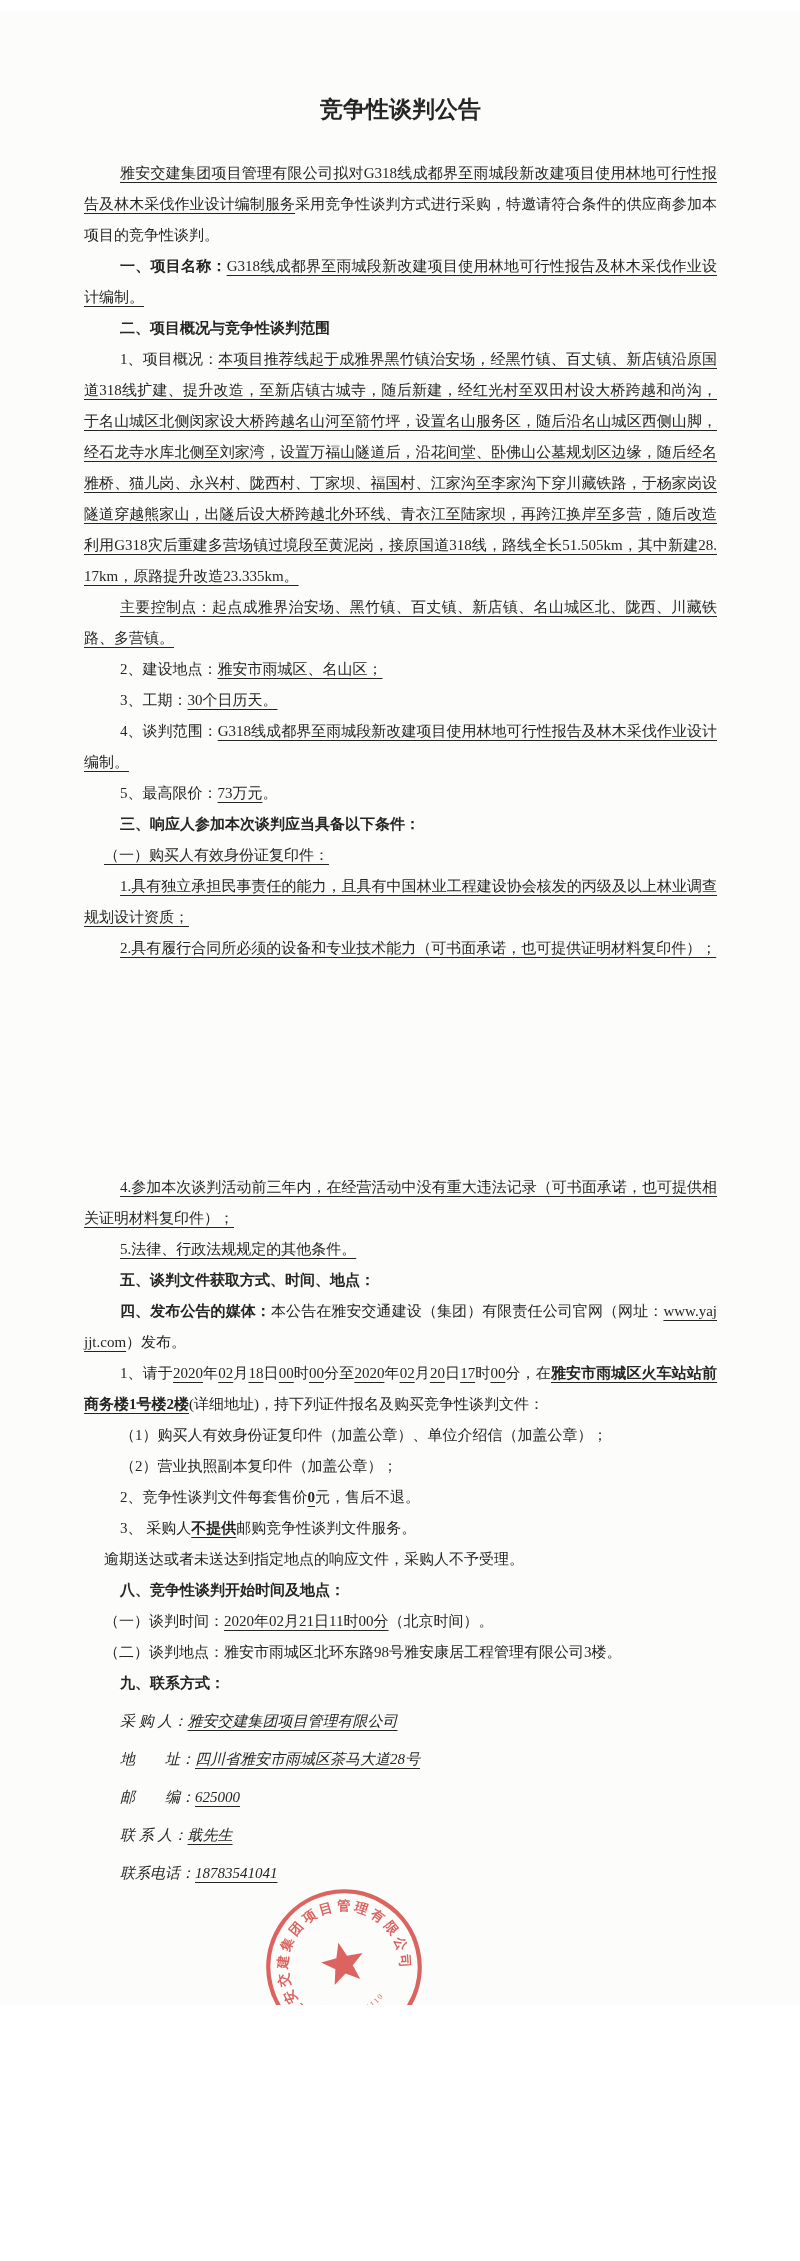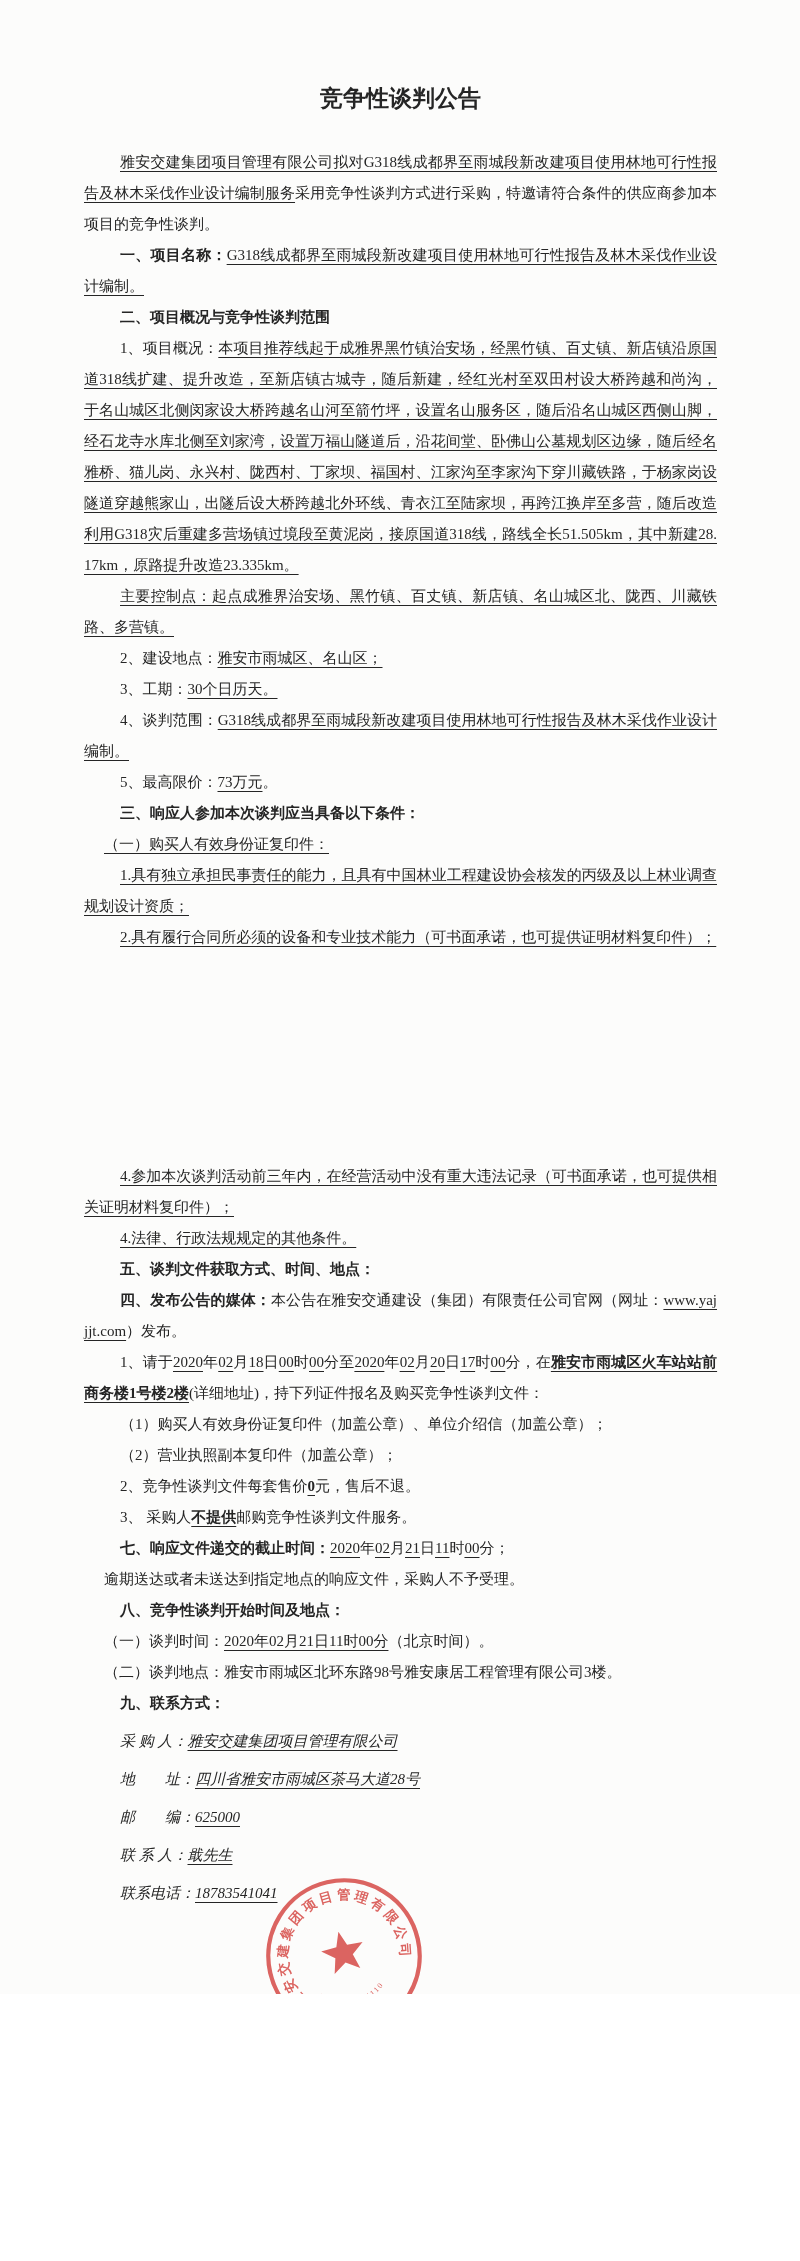--- a/index.html
+++ b/index.html
@@ -1,20 +1,20 @@
 <!DOCTYPE html>
 <html lang="zh"><head>
 <meta charset="utf-8">
 <style>
   html,body{margin:0;padding:0;background:#ffffff;}
   .page{
     position:relative;
     width:800px;
     height:1994px;
-    margin:0 auto;
+    margin:11px auto;
     background:#fcfcfb;
     color:#252525;
     font-family:"Liberation Serif","DejaVu Serif",serif;
     overflow:hidden;
   }
   .doc{padding:84px 83px 0 84px;}
   .doc-title{
     text-align:center;
     font-size:23px;
     font-weight:bold;
@@ -69,29 +69,28 @@
         <p class="para ind"><span class="seg">2、建设地点：</span><span class="seg u">雅安市雨城区、名山区；</span></p>
         <p class="para ind"><span class="seg">3、工期：</span><span class="seg u">30个日历天。</span></p>
         <p class="para ind"><span class="seg">4、谈判范围：</span><span class="seg u">G318线成都界至雨城段新改建项目使用林地可行性报告及林木采伐作业设计编制。</span></p>
         <p class="para ind"><span class="seg">5、最高限价：</span><span class="seg u">73万元</span><span class="seg">。</span></p>
         <p class="para ind"><span class="seg b">三、响应人参加本次谈判应当具备以下条件：</span></p>
         <p class="para ind-sm"><span class="seg u">（一）购买人有效身份证复印件：</span></p>
         <p class="para ind"><span class="seg u">1.具有独立承担民事责任的能力，且具有中国林业工程建设协会核发的丙级及以上林业调查规划设计资质；</span></p>
         <p class="para ind"><span class="seg u">2.具有履行合同所必须的设备和专业技术能力（可书面承诺，也可提供证明材料复印件）；</span></p>
         <div class="gap" style="height: 208px;"></div>
         <p class="para ind"><span class="seg u">4.参加本次谈判活动前三年内，在经营活动中没有重大违法记录（可书面承诺，也可提供相关证明材料复印件）；</span></p>
-        <p class="para ind"><span class="seg u">4.法律、行政法规规定的其他条件。</span></p>
+        <p class="para ind"><span class="seg u">5.法律、行政法规规定的其他条件。</span></p>
         <p class="para ind"><span class="seg b">五、谈判文件获取方式、时间、地点：</span></p>
         <p class="para ind"><span class="seg b">四、发布公告的媒体：</span><span class="seg">本公告在雅安交通建设（集团）有限责任公司官网（网址：</span><span class="seg u">www.yajjjt.com</span><span class="seg">）发布。</span></p>
         <p class="para ind"><span class="seg">1、请于</span><span class="seg u">2020</span><span class="seg">年</span><span class="seg u">02</span><span class="seg">月</span><span class="seg u">18</span><span class="seg">日</span><span class="seg u">00</span><span class="seg">时</span><span class="seg u">00</span><span class="seg">分至</span><span class="seg u">2020</span><span class="seg">年</span><span class="seg u">02</span><span class="seg">月</span><span class="seg u">20</span><span class="seg">日</span><span class="seg u">17</span><span class="seg">时</span><span class="seg u">00</span><span class="seg">分，在</span><span class="seg b u">雅安市雨城区火车站站前商务楼1号楼2楼</span><span class="seg">(详细地址)，持下列证件报名及购买竞争性谈判文件：</span></p>
         <p class="para ind"><span class="seg">（1）购买人有效身份证复印件（加盖公章）、单位介绍信（加盖公章）；</span></p>
         <p class="para ind"><span class="seg">（2）营业执照副本复印件（加盖公章）；</span></p>
         <p class="para ind"><span class="seg">2、竞争性谈判文件每套售价</span><span class="seg b u">0</span><span class="seg">元，售后不退。</span></p>
         <p class="para ind"><span class="seg">3、 采购人</span><span class="seg b u">不提供</span><span class="seg">邮购竞争性谈判文件服务。</span></p>
-        <p class="para ind"><span class="seg b">七、响应文件递交的截止时间：</span><span class="seg u">2020</span><span class="seg">年</span><span class="seg u">02</span><span class="seg">月</span><span class="seg u">21</span><span class="seg">日</span><span class="seg u">11</span><span class="seg">时</span><span class="seg u">00</span><span class="seg">分；</span></p>
         <p class="para ind-sm"><span class="seg">逾期送达或者未送达到指定地点的响应文件，采购人不予受理。</span></p>
         <p class="para ind"><span class="seg b">八、竞争性谈判开始时间及地点：</span></p>
         <p class="para ind-sm"><span class="seg">（一）谈判时间：</span><span class="seg u">2020年02月21日11时00分</span><span class="seg">（北京时间）。</span></p>
         <p class="para ind-sm"><span class="seg">（二）谈判地点：雅安市雨城区北环东路98号雅安康居工程管理有限公司3楼。</span></p>
         <p class="para ind"><span class="seg b">九、联系方式：</span></p>
         <p class="para ind contact"><span class="seg">采 购 人：</span><span class="seg u">雅安交建集团项目管理有限公司</span></p>
         <p class="para ind contact"><span class="seg">地　　址：</span><span class="seg u">四川省雅安市雨城区茶马大道28号</span></p>
         <p class="para ind contact"><span class="seg">邮　　编：</span><span class="seg u">625000</span></p>
         <p class="para ind contact"><span class="seg">联 系 人：</span><span class="seg u">戢先生</span></p>
         <p class="para ind contact"><span class="seg">联系电话：</span><span class="seg u">18783541041</span></p>

